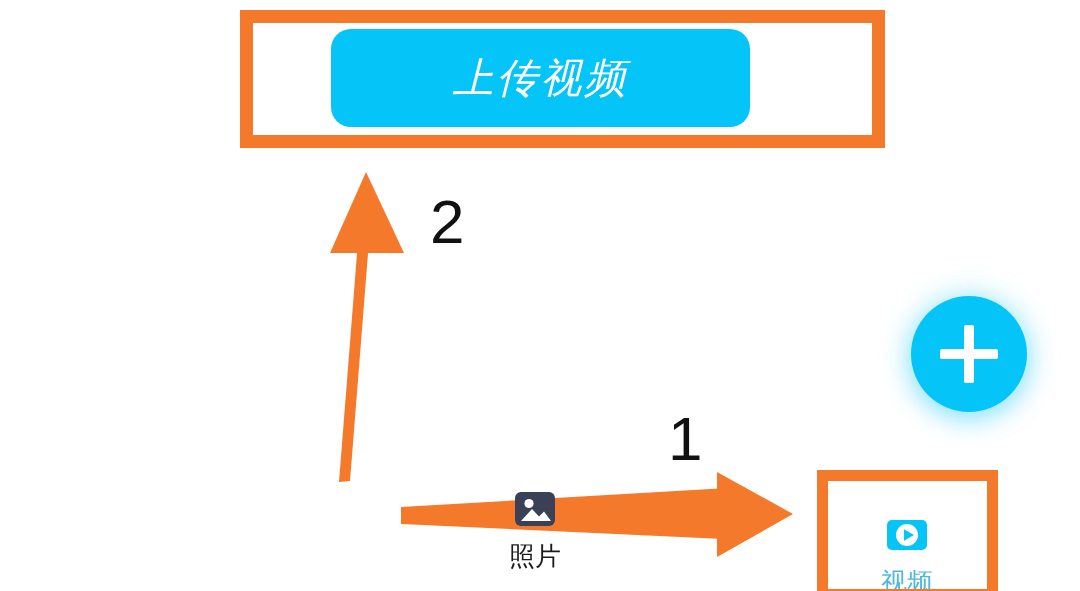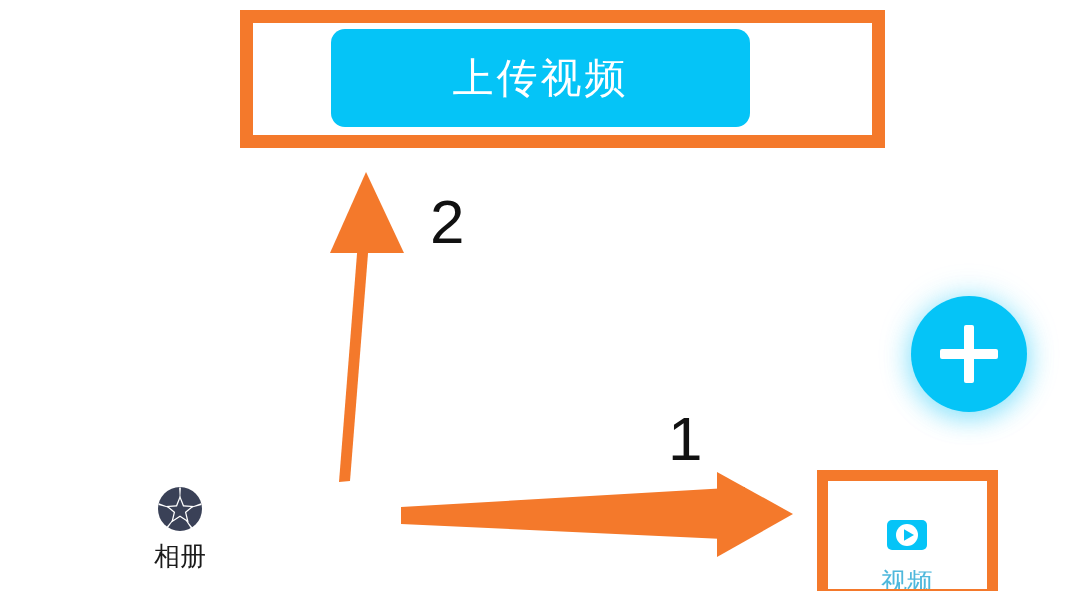--- a/index.html
+++ b/index.html
@@ -29,25 +29,26 @@
     border: 13px solid #F4792B;
     background: #ffffff;
   }
   #upload-button {
     position: absolute;
     left: 331px;
     top: 29px;
     width: 419px;
     height: 98px;
     background: #05C4F7;
-    border-radius: 14px;
+    border-radius: 20px;
     display: flex;
     align-items: center;
     justify-content: center;
     cursor: pointer;
+    font-style: italic;
   }
   #upload-button-label {
     color: #ffffff;
     font-size: 41px;
     letter-spacing: 3px;
     line-height: 1;
     font-weight: 400;
   }
 
   
@@ -165,34 +166,29 @@
   </svg>
 
   <div class="anno-number" id="anno-2">2</div>
   <div class="anno-number" id="anno-1">1</div>
 
   <div id="fab">
     <div id="fab-plus-h"></div>
     <div id="fab-plus-v"></div>
   </div>
 
-  <div class="tool-item" id="tool-album">
+
+  <div class="tool-item" id="tool-photo">
     <svg class="tool-icon" viewBox="0 0 48 48">
-      <circle cx="24" cy="24" r="22" fill="#3A4157"></circle>
-      <path fill="#ffffff" d="M24 10.5 L27.9 20.2 L38.2 20.9 L30.3 27.6 L32.8 37.7 L24 32.1 L15.2 37.7 L17.7 27.6 L9.8 20.9 L20.1 20.2 Z"></path>
-      <path fill="#3A4157" d="M24 13.8 L27.0 21.4 L35.0 21.9 L28.9 27.1 L30.8 34.9 L24 30.6 L17.2 34.9 L19.1 27.1 L13.0 21.9 L21.0 21.4 Z"></path>
-      <path fill="#ffffff" d="M23.1 2.6 L24.9 2.6 L24.3 12.6 L23.7 12.6 Z"></path>
-      <path fill="#ffffff" d="M45.0 18.2 L45.6 19.9 L36.1 22.6 L35.8 21.8 Z"></path>
-      <path fill="#ffffff" d="M37.0 43.2 L35.5 44.2 L30.1 36.0 L30.7 35.6 Z"></path>
-      <path fill="#ffffff" d="M11.0 44.2 L9.5 43.2 L16.0 35.6 L16.6 36.0 Z"></path>
-      <path fill="#ffffff" d="M2.4 19.9 L3.0 18.2 L12.2 21.8 L11.9 22.6 Z"></path>
+      <rect x="4" y="7" width="40" height="34" rx="6" ry="6" fill="#3A4157"></rect>
+      <circle cx="18" cy="18.5" r="4.6" fill="#ffffff"></circle>
+      <path fill="#ffffff" d="M10 36 L21 24 L28 31.5 L33 26.5 L40 36 Z"></path>
     </svg>
-    <div class="tool-label">相册</div>
+    <div class="tool-label">照片</div>
   </div>
-
 
   <div class="tool-item" id="tool-video">
     <svg class="tool-icon" viewBox="0 0 48 48">
       <rect x="4" y="9" width="40" height="30" rx="5" ry="5" fill="#05C4F7"></rect>
       <circle cx="24" cy="24" r="11" fill="#ffffff"></circle>
       <polygon fill="#05C4F7" points="21,18.2 31,24 21,29.8"></polygon>
     </svg>
     <div class="tool-label">视频</div>
   </div>
 

